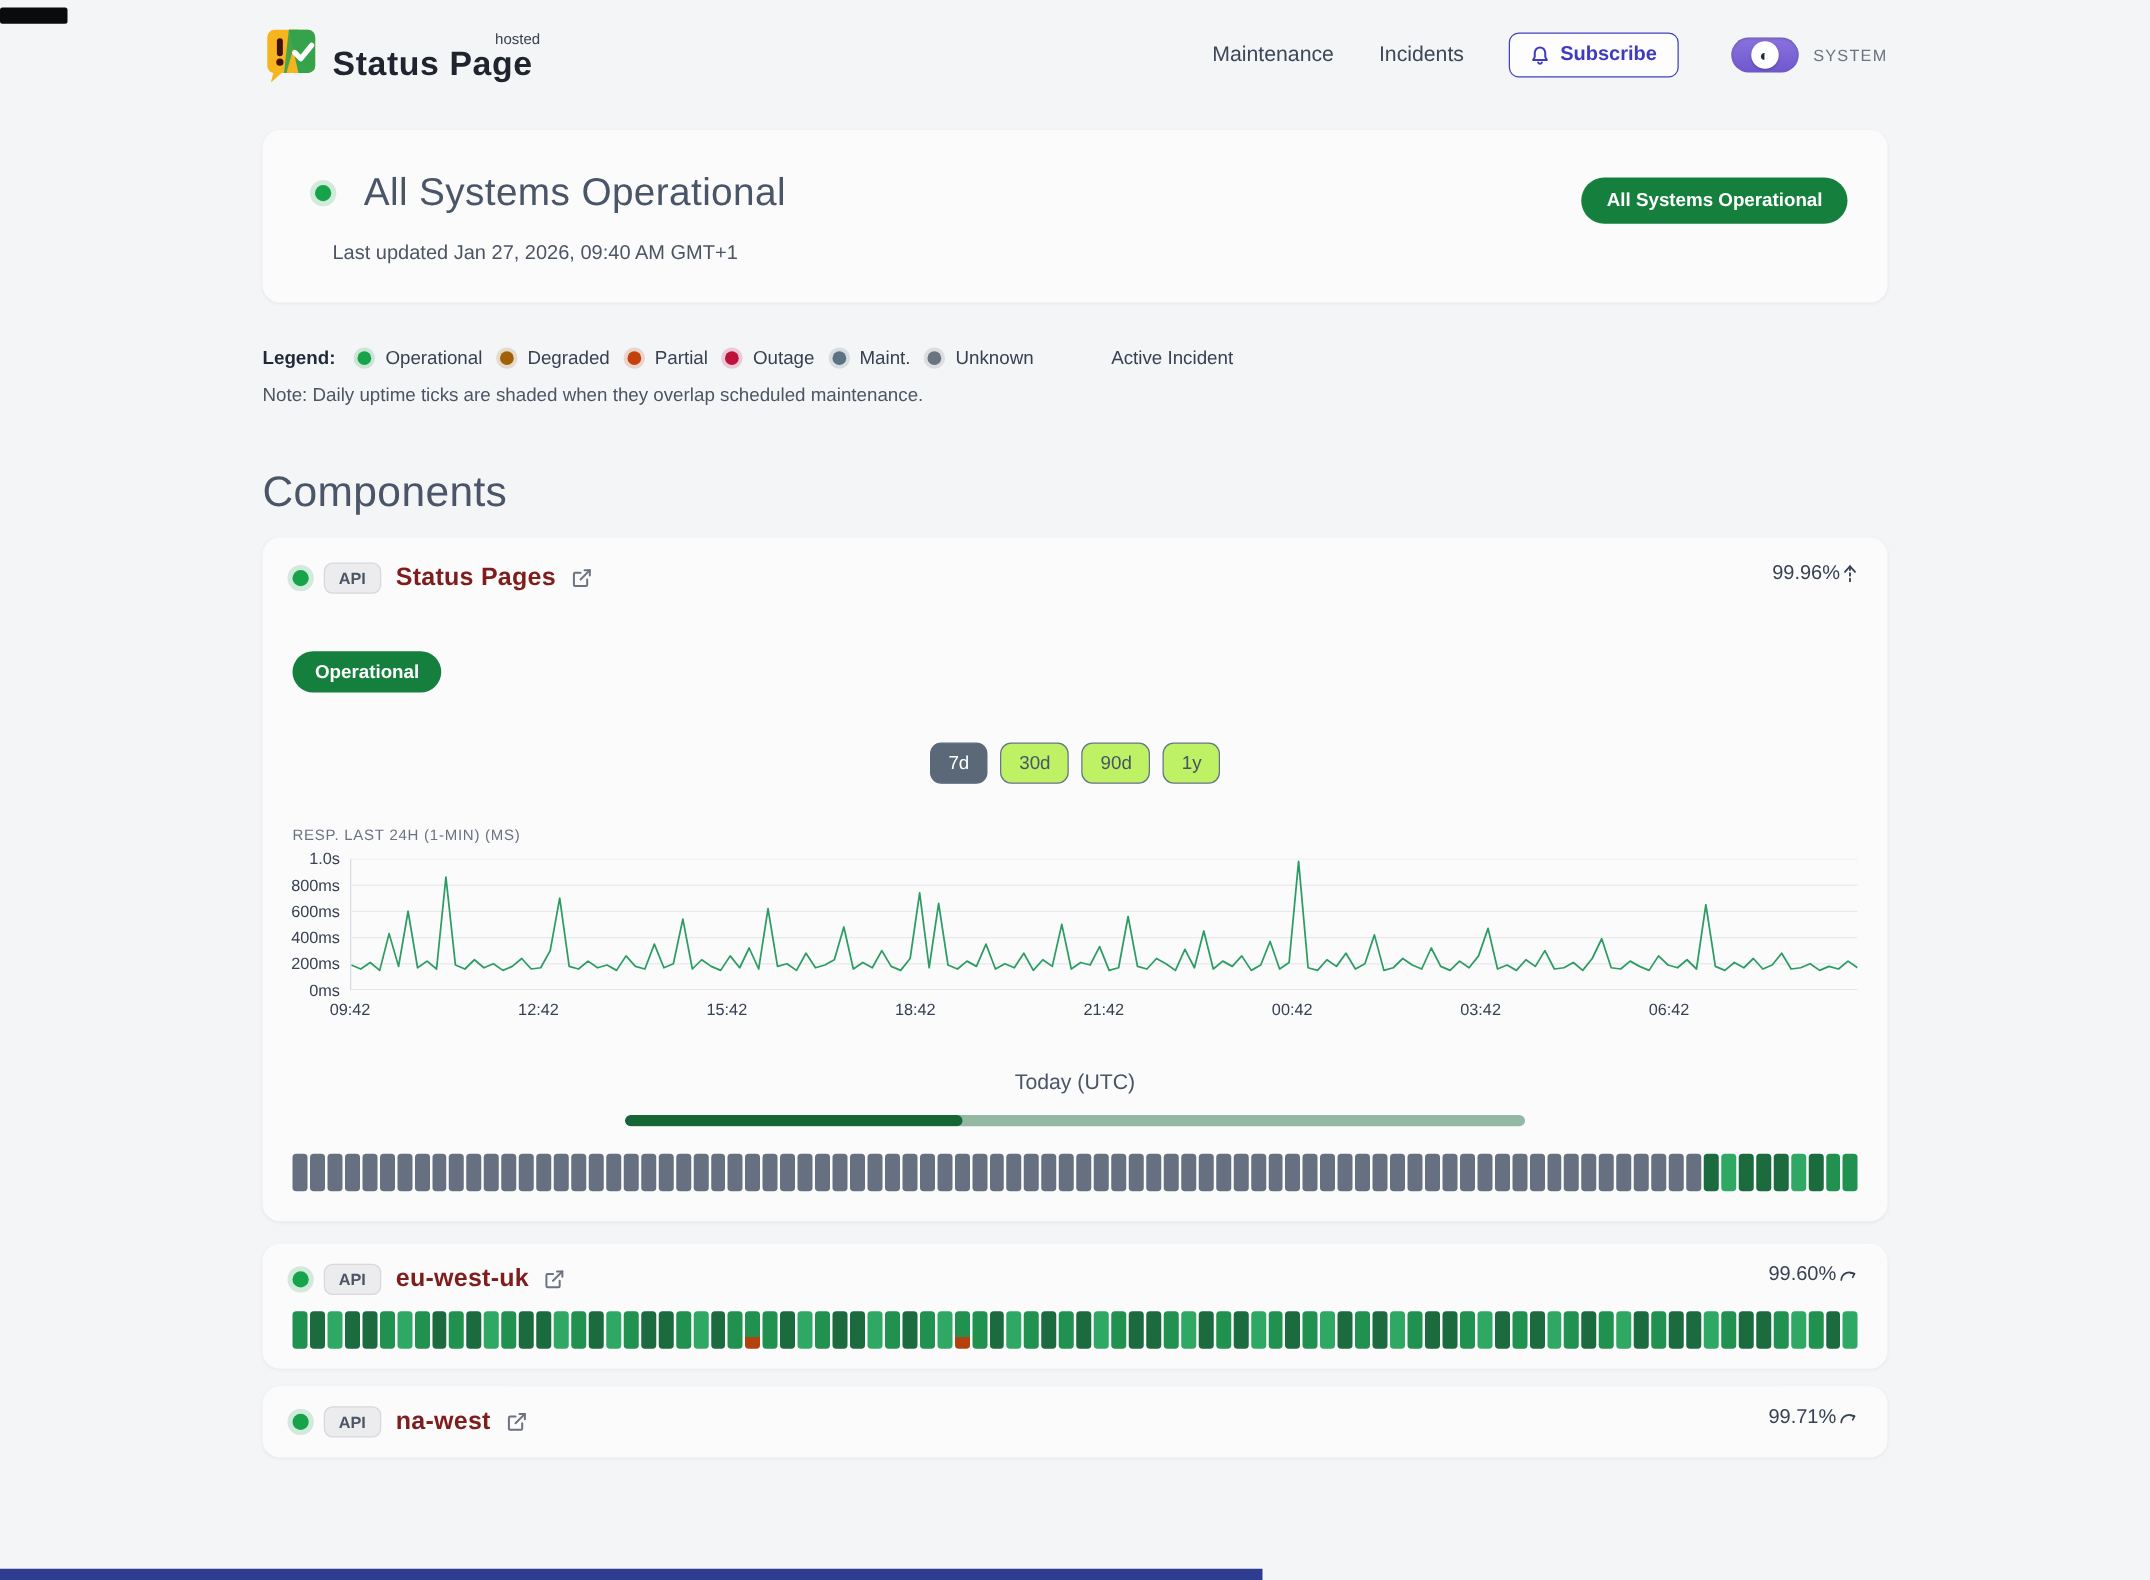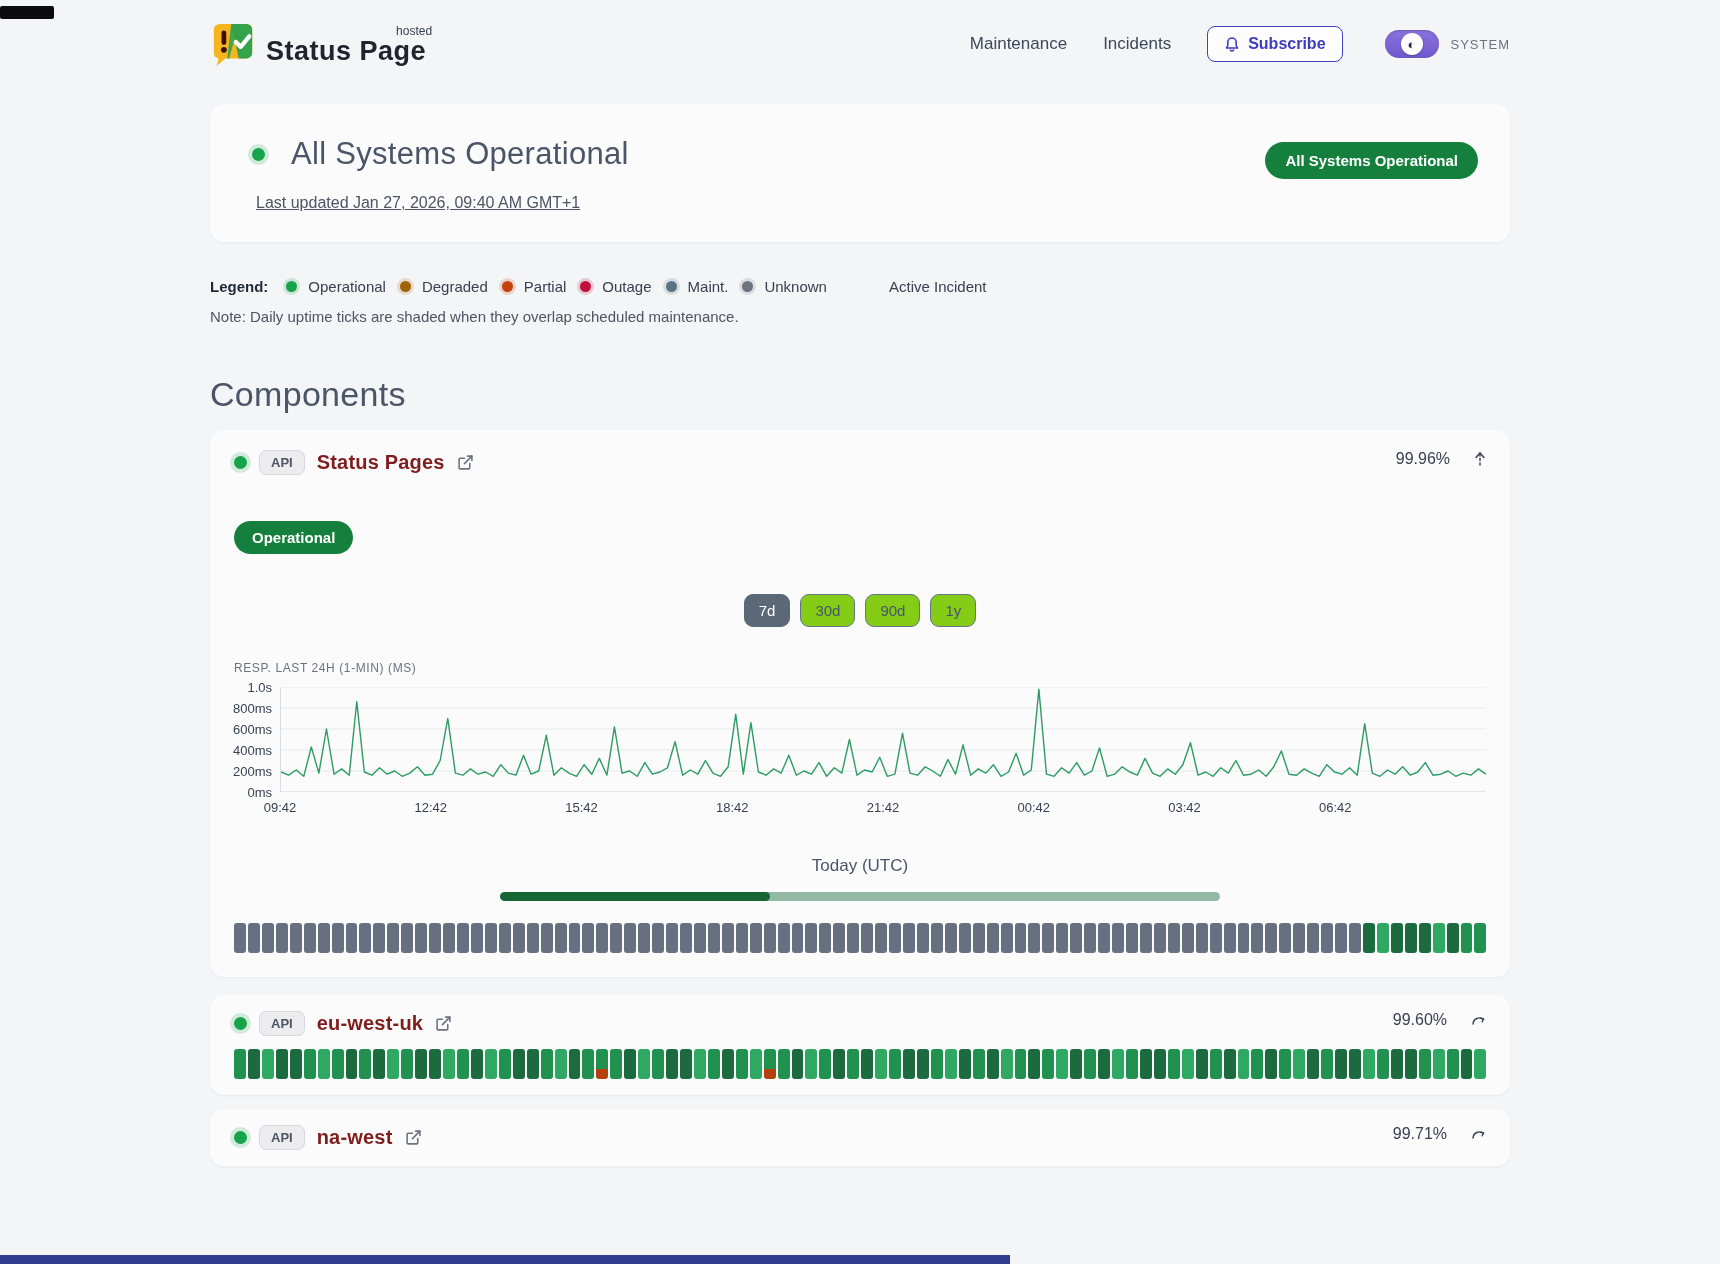--- a/index.html
+++ b/index.html
@@ -28,50 +28,50 @@
   .toggle-label { font-size:13px; letter-spacing:1px; color:#6b7280; }
 
   
   .main { width:1300px; margin:0 auto 0 210px; }
   .card { background:#fbfbfc; border-radius:14px; box-shadow:0 1px 3px rgba(16,24,40,.05); }
 
   .hero { margin-top:38px; padding:32px 32px 30px 42px; display:flex; justify-content:space-between; align-items:flex-start; min-height:128px; }
   .hero-title-row { display:flex; align-items:center; gap:26px; }
   .status-dot { width:13px; height:13px; border-radius:50%; background:#16a34a; box-shadow:0 0 0 4px rgba(22,163,74,.18); flex:none; }
   .hero-title { font-size:31px; font-weight:500; color:#4a5568; letter-spacing:.3px; }
-  .hero-updated { margin:22px 0 0 4px; font-size:16px; color:#4b5563;text-decoration:underline; }
+  .hero-updated { margin:22px 0 0 14px; font-size:16px; color:#4b5563; }
   .hero-badge { background:#15803d; color:#fff; font-size:15px; font-weight:bold; padding:10px 20px; border-radius:999px; margin-top:6px; }
 
   .legend-row { display:flex; align-items:center; gap:14px; margin-top:36px; font-size:15px; color:#374151; }
   .legend-label { font-weight:bold; color:#1f2937; margin-right:4px; }
   .legend-item { display:flex; align-items:center; gap:11px; margin-right:14px; }
   .legend-dot { width:11px; height:11px; border-radius:50%; }
   .legend-active { margin-left:34px; color:#374151; }
   .legend-note { margin-top:13px; font-size:15px; color:#4b5563; }
 
   .components-heading { margin-top:50px; font-size:34px; font-weight:500; color:#4a5568; letter-spacing:.3px; }
 
   
   .comp-card { margin-top:16px; padding:20px 24px 24px 24px; }
   .comp-head { display:flex; align-items:flex-start; }
   .comp-head-left { display:flex; align-items:center; gap:12px; }
   .type-chip { background:#ececee; border:1px solid #d6d8dc; color:#4b5563; font-size:13px; font-weight:bold;
     padding:4px 11px; border-radius:7px; }
   .comp-name { font-size:20px; font-weight:bold; color:#7f1d1d; letter-spacing:.2px; }
   .ext-icon { color:#6b7280; display:flex; cursor:pointer; }
-  .comp-head-right { margin-left:auto; display:flex; align-items:center; gap:24px; }
+  .comp-head-right { margin-left:auto; display:flex; align-items:center; gap:2px; }
   .comp-uptime { font-size:16px; color:#374151; }
   .icon-btn { cursor:pointer; color:#374151; display:flex; }
 
   .op-badge { display:inline-block; background:#15803d; color:#fff; font-size:15px; font-weight:bold;
     padding:8px 18px; border-radius:999px; margin-top:46px; }
 
   .range-row { display:flex; justify-content:center; gap:10px; margin-top:40px; }
   .range-btn { font-size:15px; border-radius:9px; padding:7px 14px; cursor:pointer; border:1.5px solid #64748b;
-    background:#84cc16; color:#475569; }
+    background:#bef264; color:#475569; }
   .range-btn.selected { background:#5b6878; border-color:#5b6878; color:#fff; }
 
   .stats-row { display:flex; margin-top:22px; }
   .stat { flex:1; text-align:center; }
   .stat-label { font-size:15px; color:#4b5563; }
   .stat-value { font-size:25px; font-weight:bold; color:#38414f; margin-top:8px; letter-spacing:.3px; }
 
   .chart-block { margin-top:34px; }
   .chart-title { font-size:12px; letter-spacing:.6px; color:#6b7280; margin-left:0; }
   .chart-area { display:flex; margin-top:12px; }

